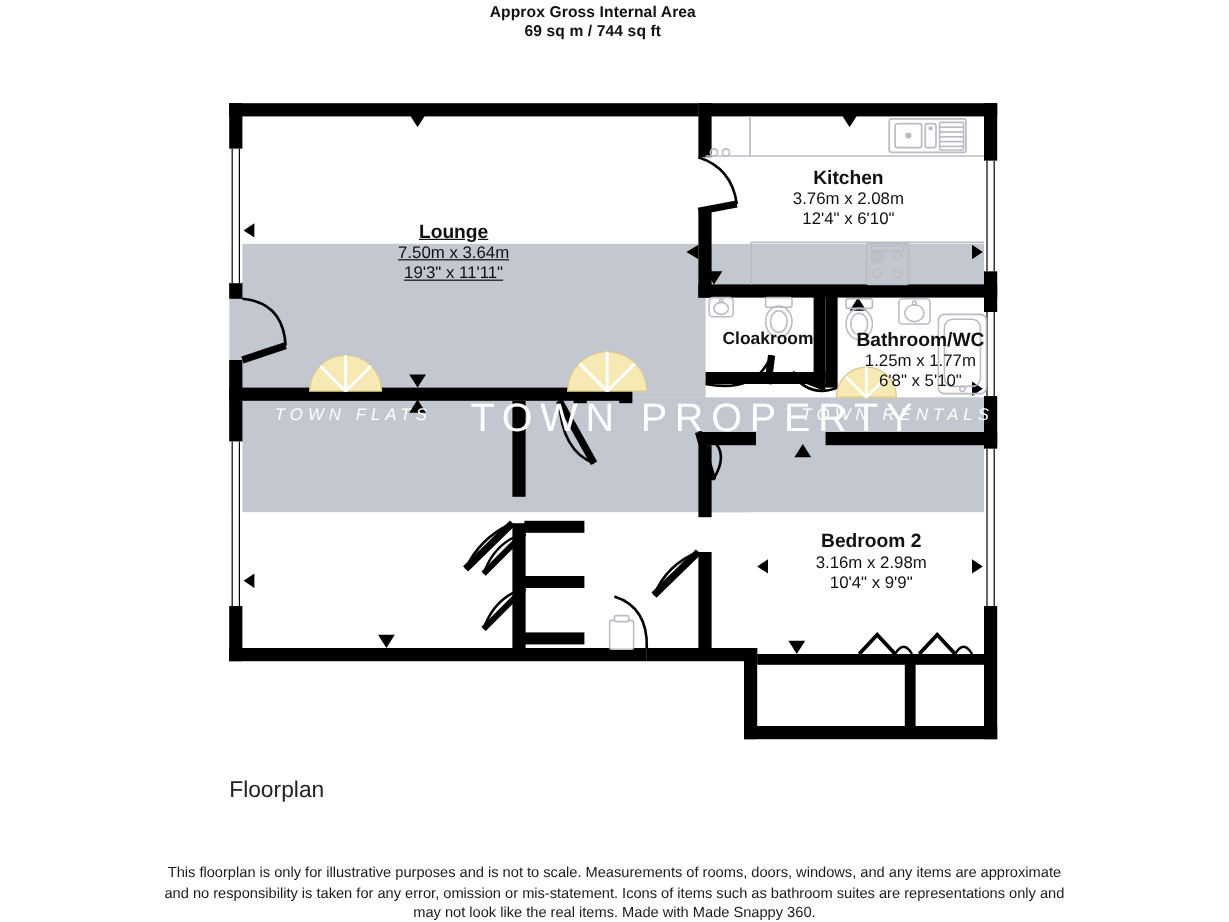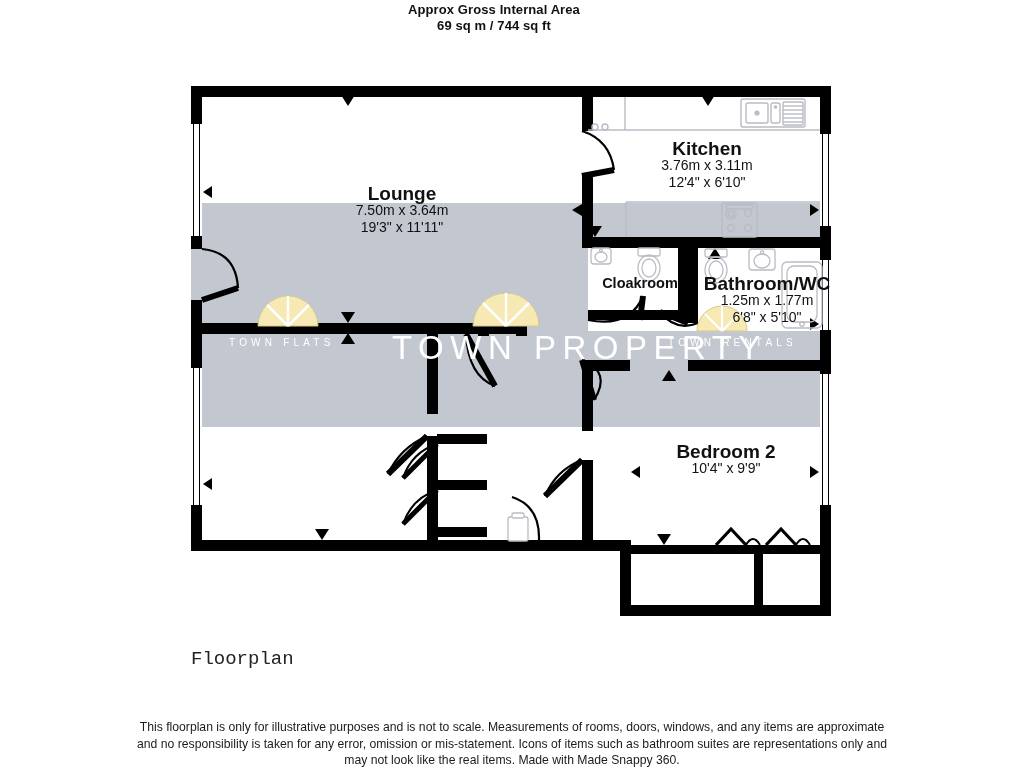--- a/index.html
+++ b/index.html
@@ -23,36 +23,36 @@
   .hdr div{white-space:nowrap;}
 
   
   #plan{position:absolute;left:0;top:0;width:1024px;height:768px;}
 
   
   .rlabel{
     position:absolute;text-align:center;line-height:17px;
     white-space:nowrap;pointer-events:none;
   }
-  .rlabel .nm{font-size:19px;font-weight:bold;}
+  .rlabel .nm{font-size:16px;font-weight:bold;}
   .rlabel .dm{font-size:14px;font-weight:normal;}
   .rlabel.small .nm{font-size:14.5px;font-weight:bold;}
 
   
   .wm{
     position:absolute;color:#ffffff;white-space:nowrap;
     font-weight:normal;pointer-events:none;
   }
   .wm.big{font-size:33px;letter-spacing:6.5px;}
-  .wm.sml{font-size:10px;letter-spacing:4.2px;}
+  .wm.sml{font-size:14px;letter-spacing:4.2px;font-style:italic;}
 
   
   .caption{
     position:absolute;left:191px;top:648px;
-    font-size:19px;font-weight:normal;color:#222;font-family:Liberation Mono, monospace;
+    font-size:19px;font-weight:normal;color:#222;
   }
   .disc{
     position:absolute;left:0;top:719px;width:1024px;
     text-align:center;font-size:12.2px;line-height:16.5px;color:#1b1b1b;
   }
   .disc div{white-space:nowrap;}
 </style>
 </head>
 <body>
 
@@ -359,45 +359,46 @@
       <g>
         <path d="M697,331 A25,25 0 0 1 747,331 Z" fill="#f6e9b4" stroke="#d9c98a" stroke-width="1"></path>
         <line x1="722" y1="331" x2="722" y2="306" stroke="#ffffff" stroke-width="2.2"></line>
         <line x1="722" y1="331" x2="705" y2="314" stroke="#ffffff" stroke-width="2.2"></line>
         <line x1="722" y1="331" x2="739" y2="314" stroke="#ffffff" stroke-width="2.2"></line>
       </g>
     </g>
 
   </svg>
 
-  <div class="rlabel" style="left:302px;top:185px;width:200px;">
+  <div class="rlabel" style="left:278px;top:185px;width:200px;text-decoration:underline;">
     <div class="nm">Lounge</div>
     <div class="dm">7.50m x 3.64m</div>
     <div class="dm">19'3" x 11'11"</div>
   </div>
 
   <div class="rlabel" style="left:612px;top:140px;width:190px;">
     <div class="nm">Kitchen</div>
-    <div class="dm">3.76m x 3.11m</div>
+    <div class="dm">3.76m x 2.08m</div>
     <div class="dm">12'4" x 6'10"</div>
   </div>
 
   <div class="rlabel small" style="left:575px;top:259px;width:130px;margin-top:16px;">
     <div class="nm">Cloakroom</div>
   </div>
 
   <div class="rlabel" style="left:703px;top:275px;width:128px;">
     <div class="nm">Bathroom/WC</div>
     <div class="dm">1.25m x 1.77m</div>
     <div class="dm">6'8" x 5'10"</div>
   </div>
 
 
   <div class="rlabel" style="left:631px;top:443px;width:190px;">
     <div class="nm">Bedroom 2</div>
+    <div class="dm">3.16m x 2.98m</div>
     <div class="dm">10'4" x 9'9"</div>
   </div>
 
   <div class="wm sml" style="left:229px;top:337px;">TOWN FLATS</div>
   <div class="wm big" style="left:392px;top:329px;">TOWN PROPERTY</div>
   <div class="wm sml" style="left:668px;top:337px;text-align:center;">TOWN RENTALS</div>
 
   <div class="caption">Floorplan</div>
 
   <div class="disc">

